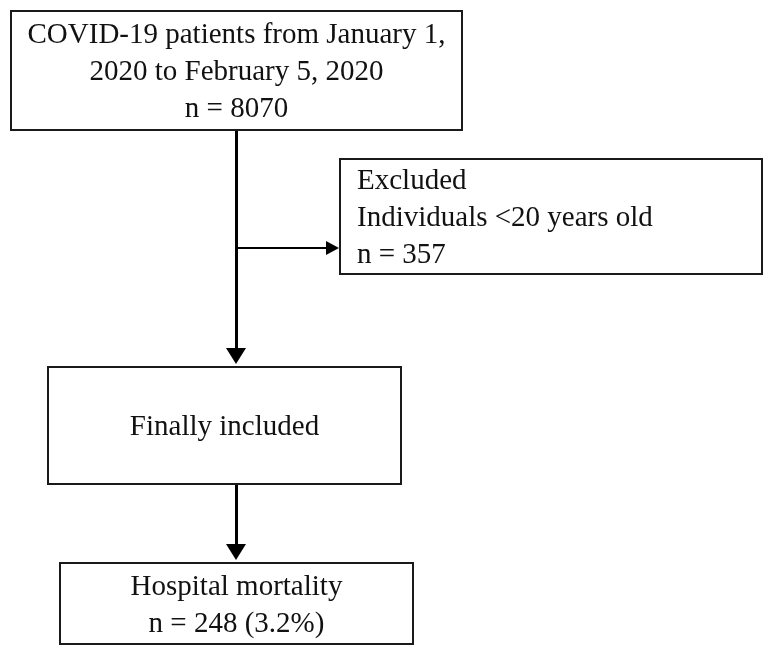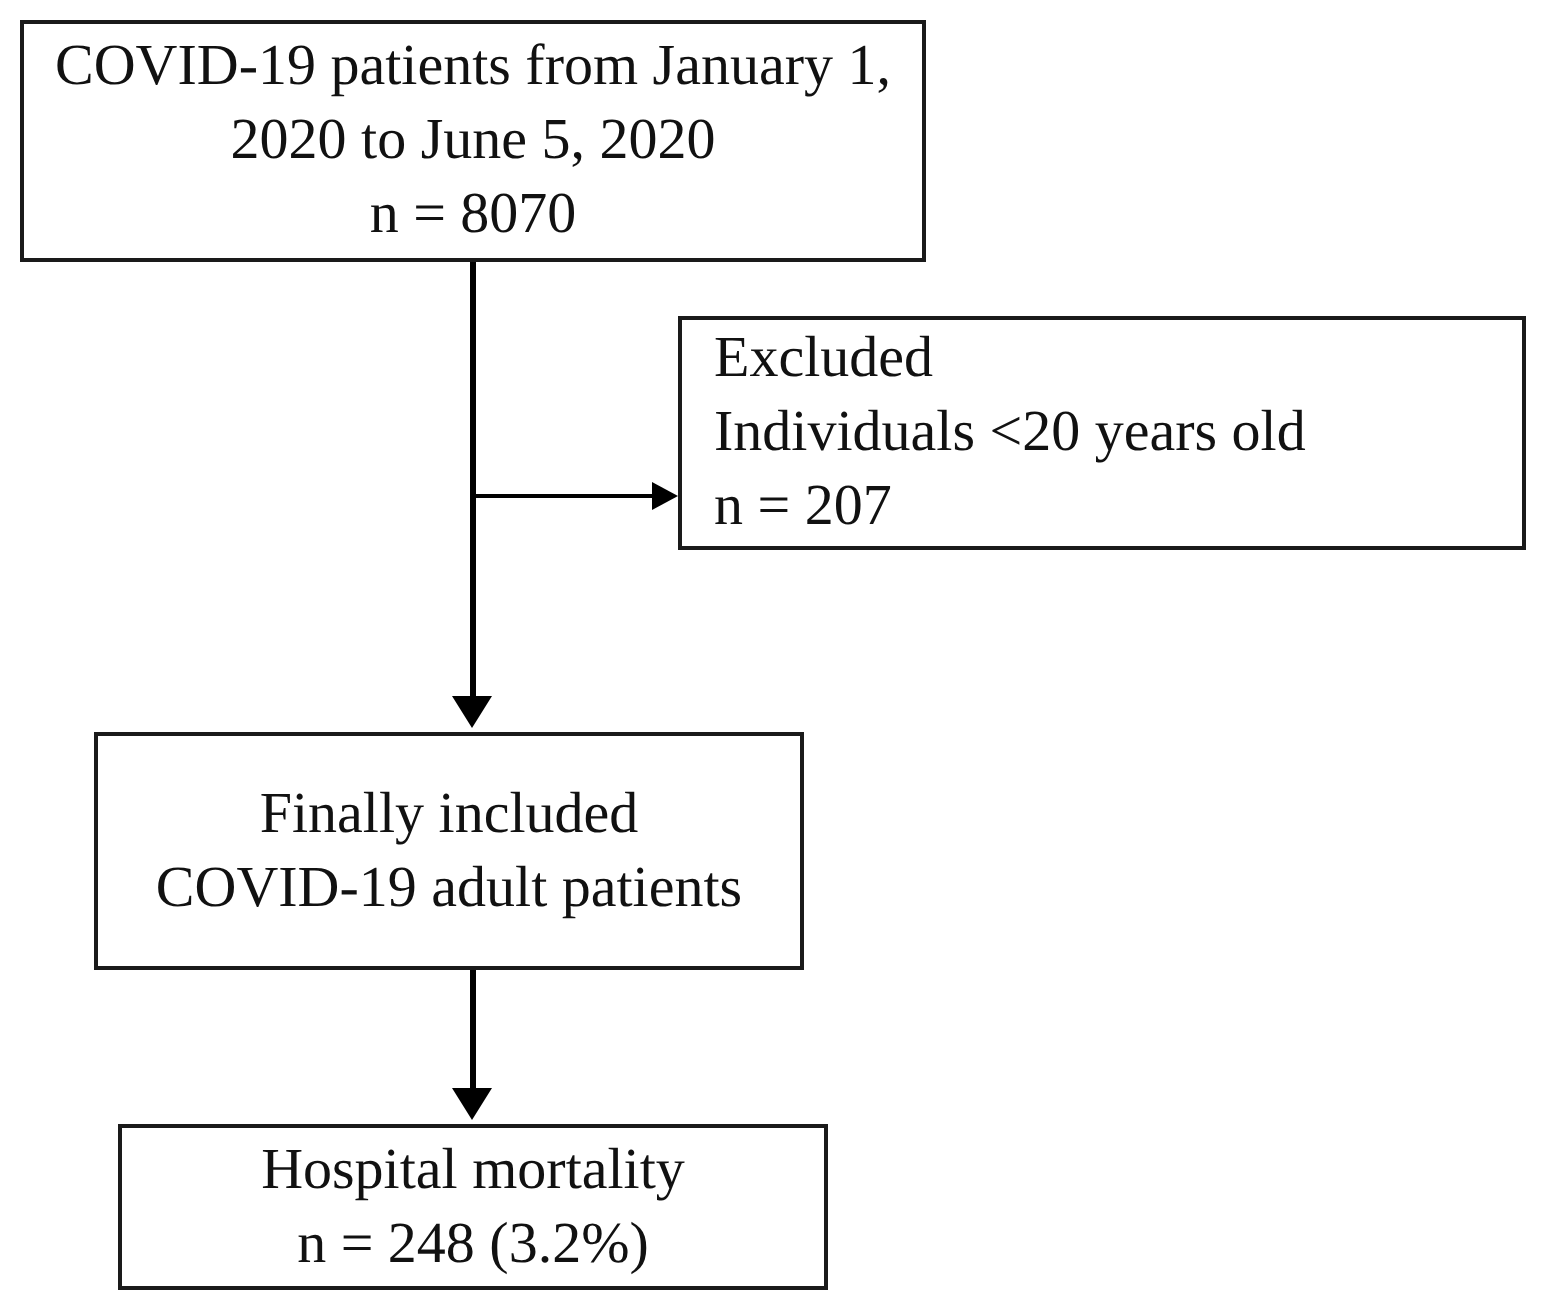--- a/index.html
+++ b/index.html
@@ -67,33 +67,32 @@
 
   .line { white-space: nowrap; }
 </style>
 </head>
 <body>
 
 <div id="figure">
 
   <div class="node centered" id="box-cohort">
     <div class="line">COVID-19 patients from January 1,</div>
-    <div class="line">2020 to June 5, 2020</div>
+    <div class="line">2020 to February 5, 2020</div>
     <div class="line">n = 8070</div>
   </div>
 
   <div class="node lefted" id="box-excluded">
     <div class="line">Excluded</div>
     <div class="line">Individuals &lt;20 years old</div>
-    <div class="line">n = 207</div>
+    <div class="line">n = 357</div>
   </div>
 
   <div class="node centered" id="box-included">
     <div class="line">Finally included</div>
-    <div class="line">COVID-19 adult patients</div>
   </div>
 
   <div class="node centered" id="box-mortality">
     <div class="line">Hospital mortality</div>
     <div class="line">n = 248 (3.2%)</div>
   </div>
 
   <div class="vline" id="vline-top"></div>
   <div class="arrowhead arrow-down" id="arrowhead-include"></div>
 

